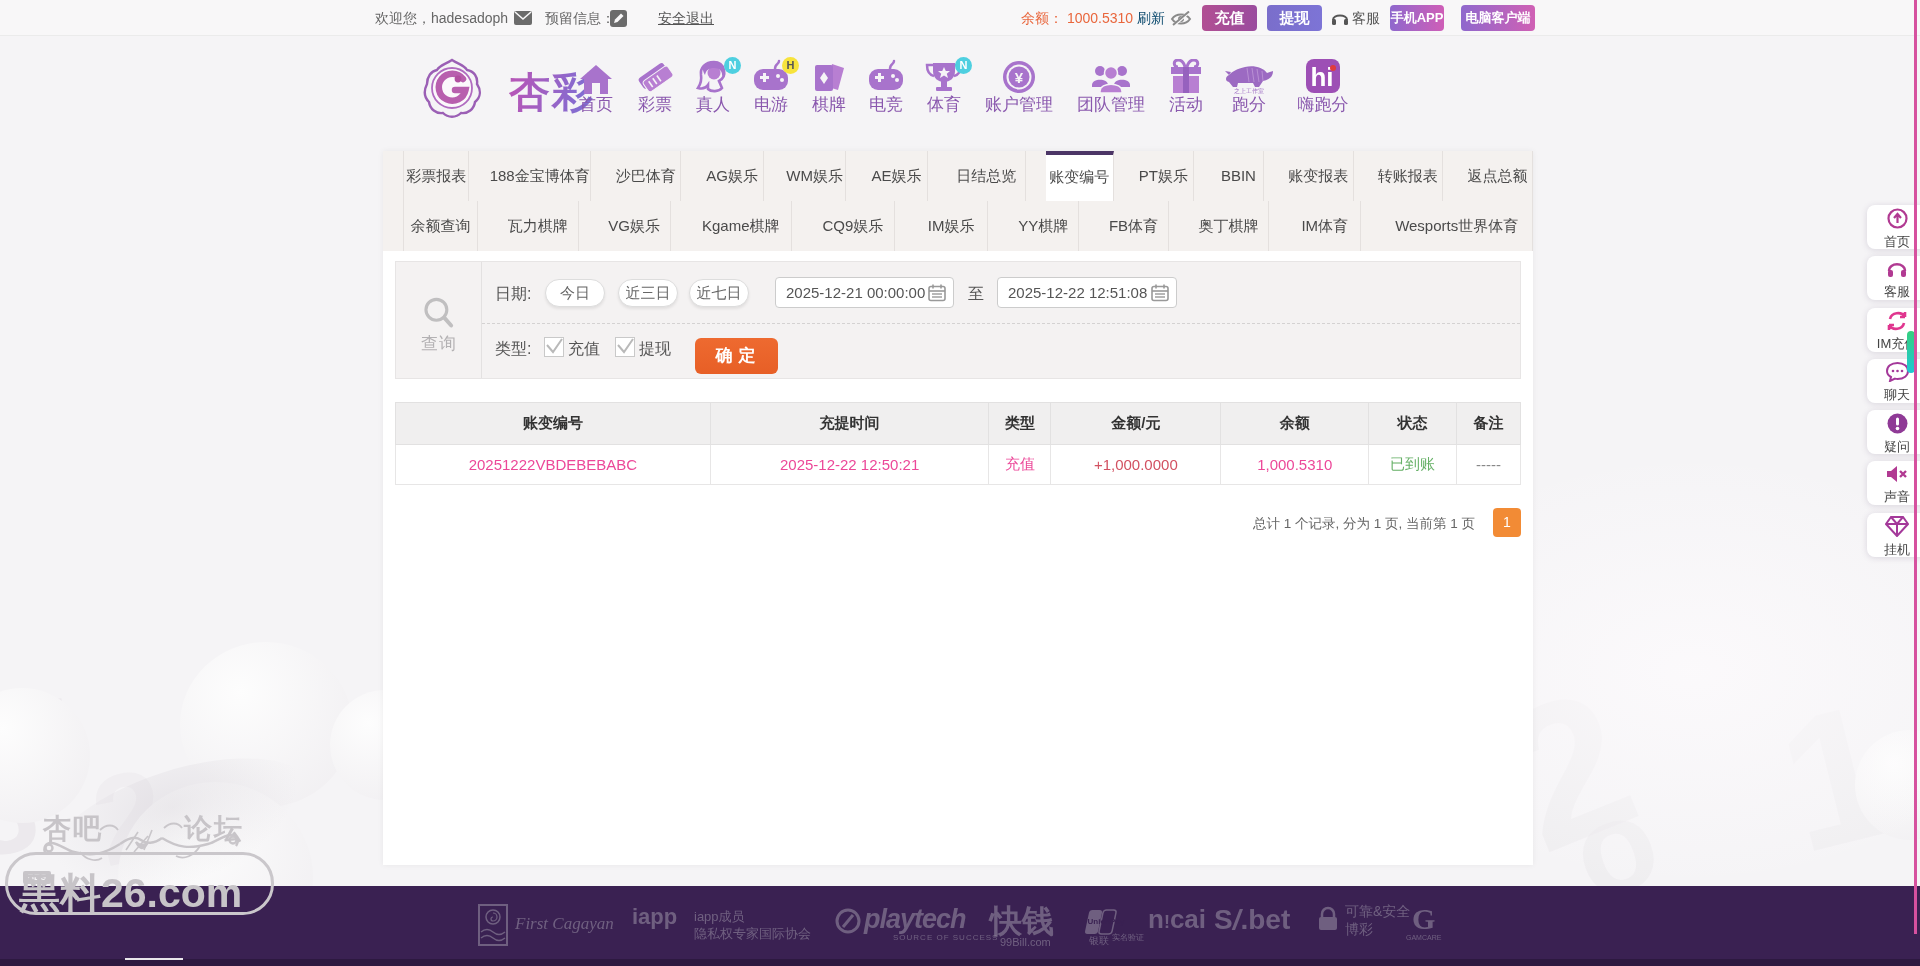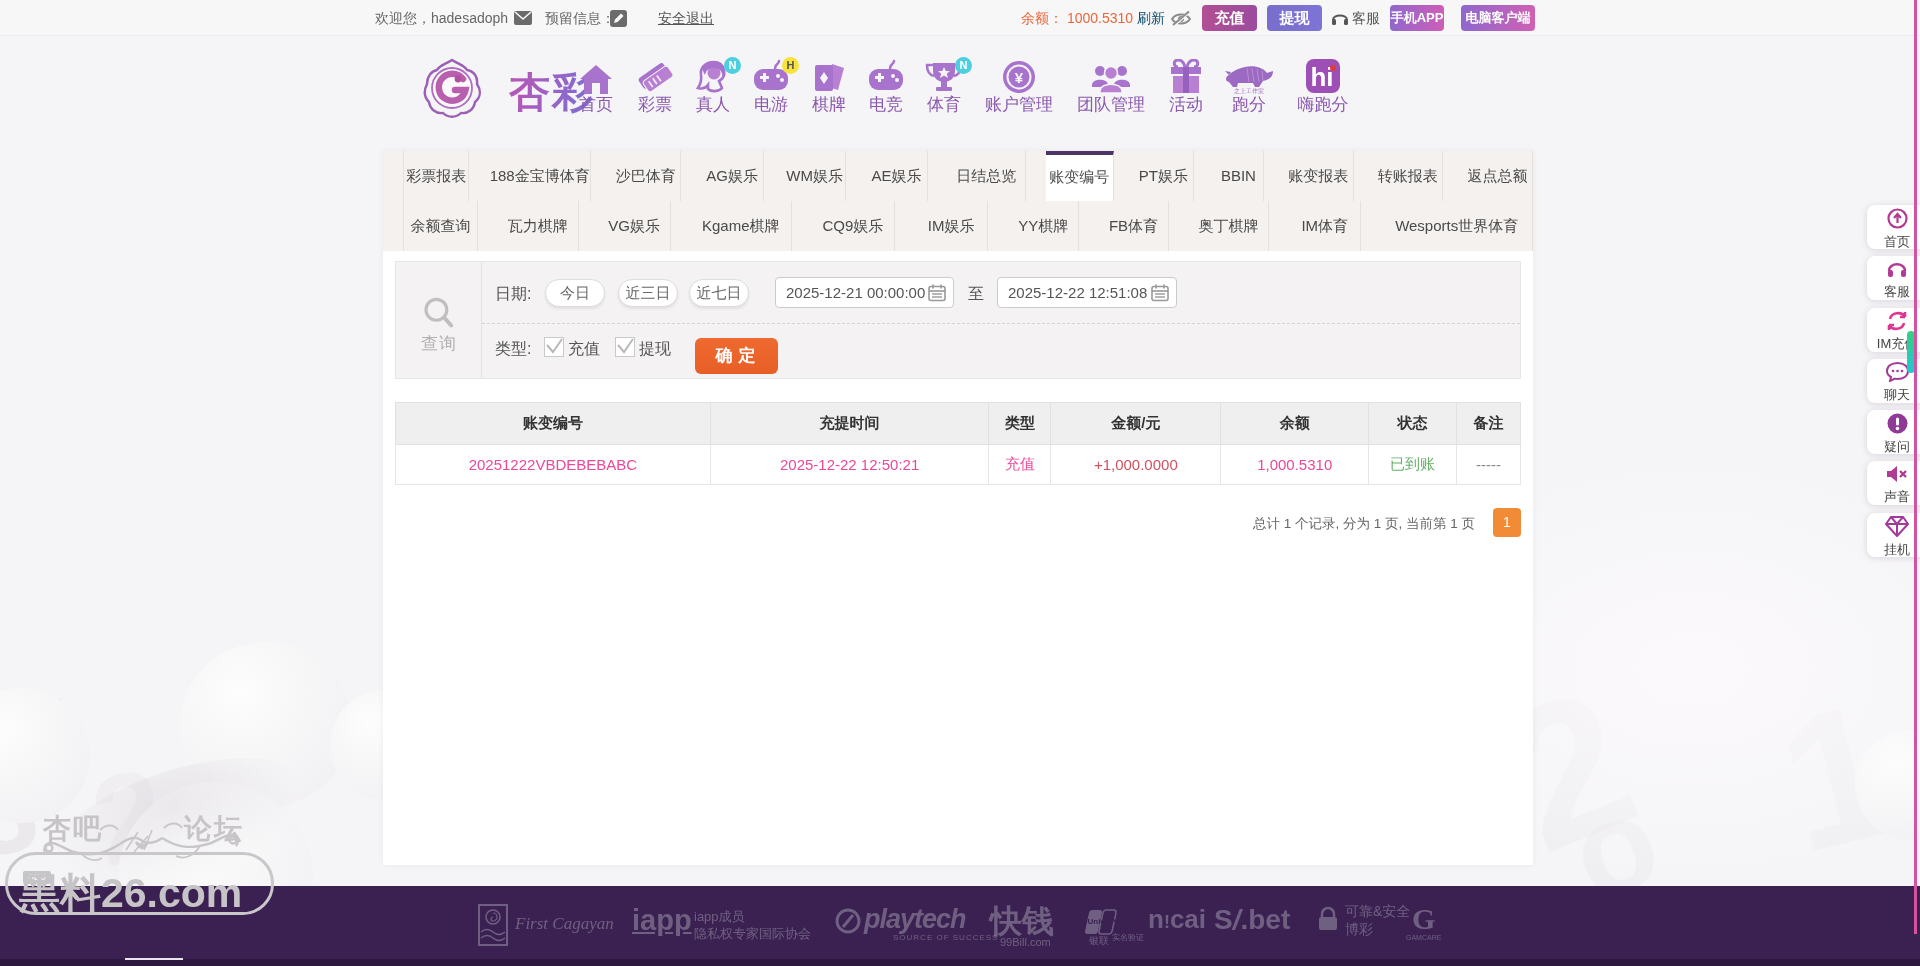--- a/index.html
+++ b/index.html
@@ -491,21 +491,21 @@
 </div>
 
 <div class="footer">
   <svg class="flogo" style="left:478px;top:18px" width="30" height="42" viewBox="0 0 30 42">
       <rect x="1" y="1" width="28" height="40" fill="none" stroke="#9b93a6" stroke-width="2"></rect>
       <circle cx="15" cy="13" r="7" fill="none" stroke="#9b93a6" stroke-width="1.5"></circle>
       <path d="M15 9 a4 4 0 0 1 0 8 a2 2 0 0 1 0 -4" fill="none" stroke="#9b93a6" stroke-width="1.2"></path>
       <path d="M3 28 q6 -5 12 0 q6 5 12 0 M3 34 q6 -5 12 0 q6 5 12 0" fill="none" stroke="#9b93a6" stroke-width="1.5"></path>
     </svg>
   <div class="flogo" style="left:515px;top:28px;font-family:'Liberation Serif',serif;font-style:italic;font-size:17px;letter-spacing:0px;">First Cagayan</div>
-  <div class="flogo" style="left:632px;top:18px;font-size:29px;font-weight:bold;letter-spacing:0px;text-decoration:underline;">iapp</div>
+  <div class="flogo" style="left:632px;top:18px;font-size:22px;font-weight:bold;letter-spacing:0px;">iapp</div>
   <div class="flogo" style="left:694px;top:22px;font-size:13px;line-height:17px;">iapp成员<br>隐私权专家国际协会</div>
   <svg class="flogo" style="left:835px;top:22px" width="26" height="26" viewBox="0 0 26 26">
       <circle cx="13" cy="13" r="11" fill="none" stroke="#9b93a6" stroke-width="3"></circle>
       <path d="M8 19 L18 7" stroke="#9b93a6" stroke-width="3"></path>
     </svg>
   <div class="flogo" style="left:864px;top:18px;font-size:27px;font-weight:bold;font-style:italic;letter-spacing:-1px;">playtech</div>
   <div class="flogo" style="left:893px;top:47px;font-size:8px;letter-spacing:1px;">SOURCE OF SUCCESS</div>
   <div class="flogo" style="left:990px;top:14px;font-size:32px;font-weight:bold;font-family:'Liberation Serif',serif;">快钱</div>
   <div class="flogo" style="left:1000px;top:50px;font-size:11px;">99Bill.com</div>
   <svg class="flogo" style="left:1082px;top:22px" width="44px" height="28" viewBox="0 0 44 28">

